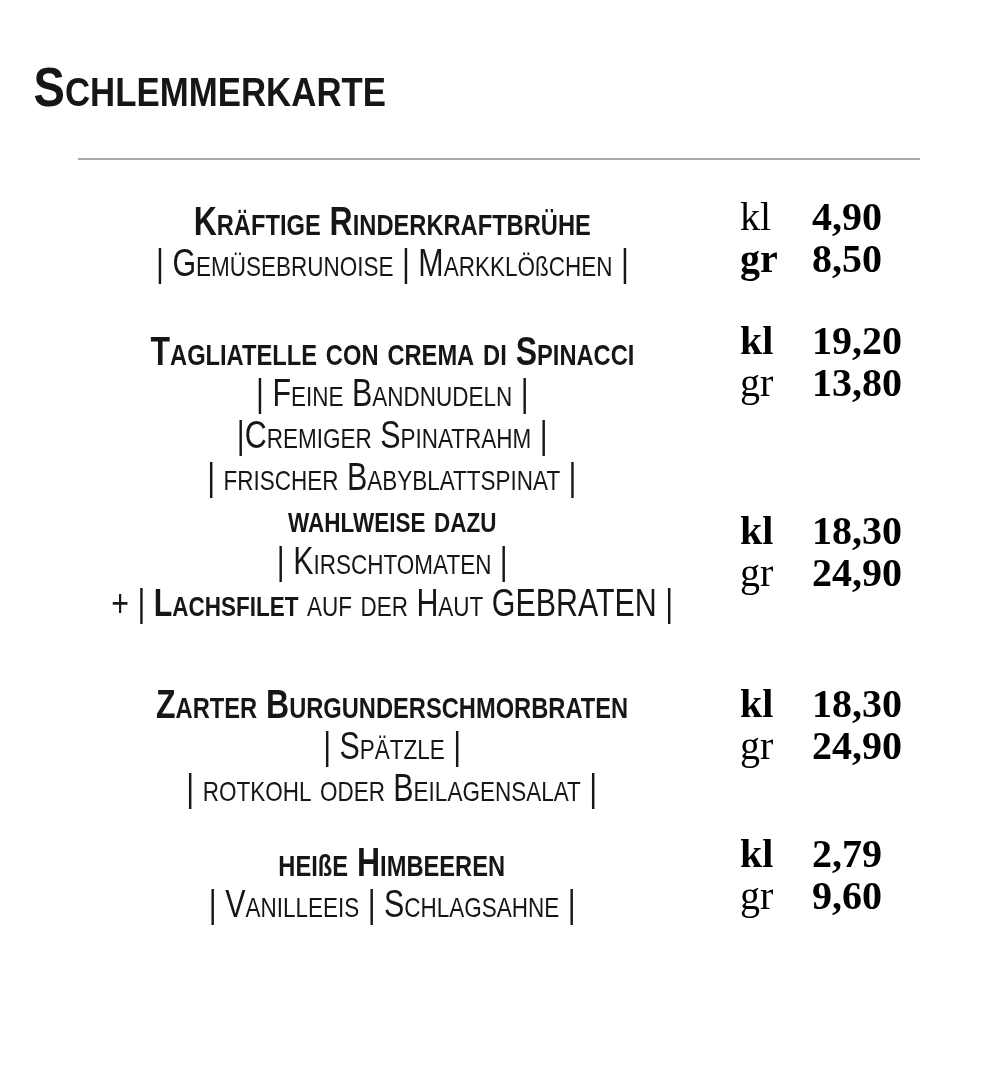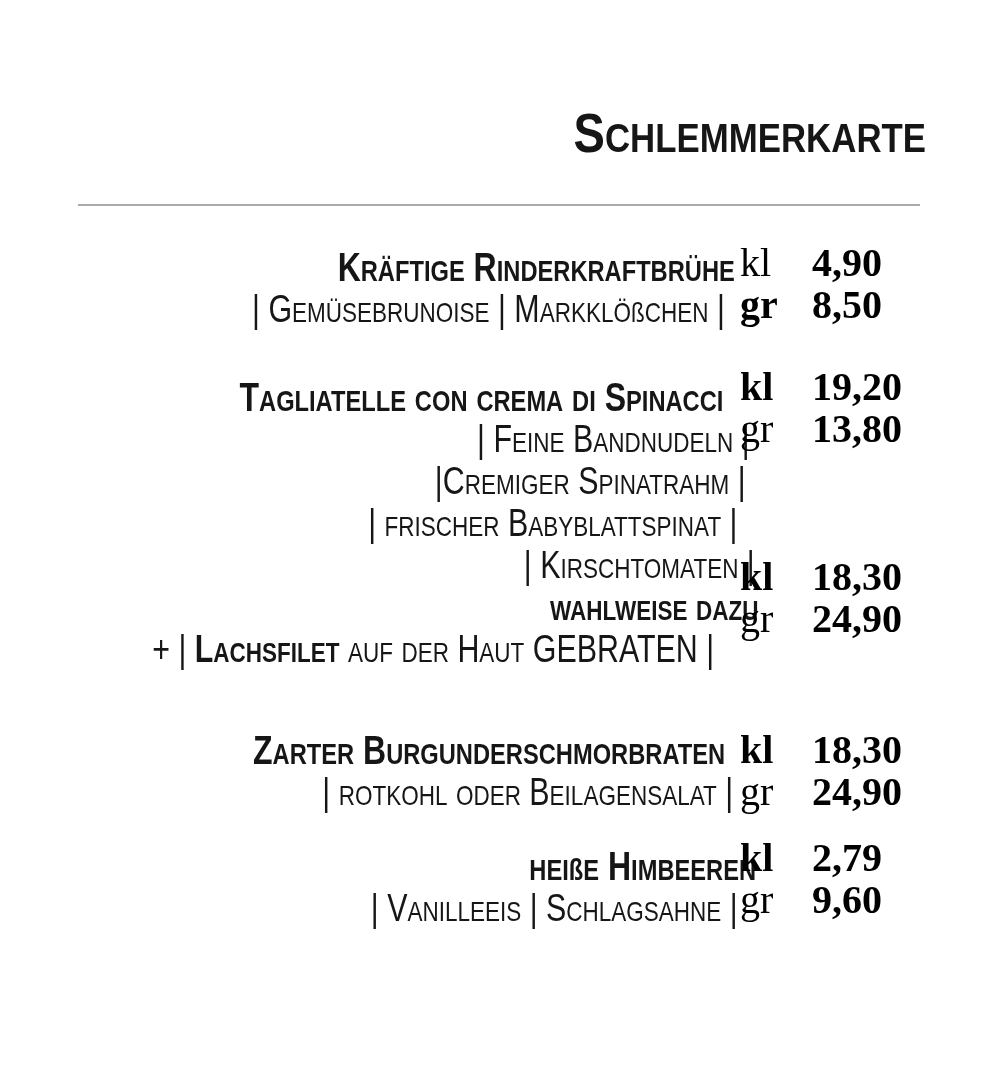--- a/index.html
+++ b/index.html
@@ -6,21 +6,21 @@
   body {
     width: 997px; height: 1066px;
     background: #ffffff;
     font-family: "Liberation Sans", sans-serif;
     color: #161616;
     overflow: hidden;
   }
   .page { position: relative; width: 997px; height: 1066px; }
 
   
-  .header { padding-top: 104px; width: 960px; text-align: right; }
+  .header { padding-top: 58px; width: 960px; text-align: left; }
   .title-line { line-height: 58px; }
   .title { font-size: 56px; font-weight: bold; }
   .date-line { margin-top: 44px; line-height: 62px; }
   .date { font-size: 60px; font-weight: bold; }
 
   
   .cond  { display: inline-block; transform: scaleX(0.80); transform-origin: 50% 50%; white-space: nowrap; }
   .cond-h{ display: inline-block; transform: scaleX(0.84); transform-origin: 50% 50%; white-space: nowrap; }
   
   .sc { font-size: 0.74em; }
@@ -29,21 +29,21 @@
     border: none; height: 2px; background: #a9a9a9;
     margin: 28px 0 0 78px; width: 842px;
   }
 
   
   .content { margin-top: 40px; }
   .item { position: relative; }
   .item-1 { margin-bottom: 46px; }
   .item-2 { margin-bottom: 59px; }
   .item-3 { margin-bottom: 32px; }
-  .text-col { width: 784px; text-align: right; }
+  .text-col { width: 784px; text-align: center; }
   .line { height: 42px; line-height: 42px; font-size: 38px; }
   .line.name { font-size: 40px; font-weight: bold; }
   .b { font-weight: bold; }
 
   
   .price-group { position: absolute; left: 740px; color: #000000; }
   .price-row { display: flex; line-height: 42px; font-family: "Liberation Serif", serif; font-size: 40px; }
   .unit { width: 72px; font-weight: normal; }
   .unit.b { font-weight: bold; }
   .value { font-weight: bold; }
@@ -77,22 +77,22 @@
         </div>
       </div>
     </section>
 
     <section class="item item-2">
       <div class="text-col">
         <div class="line name"><span class="cond">T<span class="sc">A</span><span class="sc">G</span><span class="sc">L</span><span class="sc">I</span><span class="sc">A</span><span class="sc">T</span><span class="sc">E</span><span class="sc">L</span><span class="sc">L</span><span class="sc">E</span> <span class="sc">C</span><span class="sc">O</span><span class="sc">N</span> <span class="sc">C</span><span class="sc">R</span><span class="sc">E</span><span class="sc">M</span><span class="sc">A</span> <span class="sc">D</span><span class="sc">I</span> S<span class="sc">P</span><span class="sc">I</span><span class="sc">N</span><span class="sc">A</span><span class="sc">C</span><span class="sc">C</span><span class="sc">I</span></span></div>
         <div class="line"><span class="cond">| F<span class="sc">E</span><span class="sc">I</span><span class="sc">N</span><span class="sc">E</span> B<span class="sc">A</span><span class="sc">N</span><span class="sc">D</span><span class="sc">N</span><span class="sc">U</span><span class="sc">D</span><span class="sc">E</span><span class="sc">L</span><span class="sc">N</span> |</span></div>
         <div class="line"><span class="cond">|C<span class="sc">R</span><span class="sc">E</span><span class="sc">M</span><span class="sc">I</span><span class="sc">G</span><span class="sc">E</span><span class="sc">R</span> S<span class="sc">P</span><span class="sc">I</span><span class="sc">N</span><span class="sc">A</span><span class="sc">T</span><span class="sc">R</span><span class="sc">A</span><span class="sc">H</span><span class="sc">M</span> |</span></div>
         <div class="line"><span class="cond">| <span class="sc">F</span><span class="sc">R</span><span class="sc">I</span><span class="sc">S</span><span class="sc">C</span><span class="sc">H</span><span class="sc">E</span><span class="sc">R</span> B<span class="sc">A</span><span class="sc">B</span><span class="sc">Y</span><span class="sc">B</span><span class="sc">L</span><span class="sc">A</span><span class="sc">T</span><span class="sc">T</span><span class="sc">S</span><span class="sc">P</span><span class="sc">I</span><span class="sc">N</span><span class="sc">A</span><span class="sc">T</span> |</span></div>
+        <div class="line"><span class="cond b"><span class="sc">W</span><span class="sc">A</span><span class="sc">H</span><span class="sc">L</span><span class="sc">W</span><span class="sc">E</span><span class="sc">I</span><span class="sc">S</span><span class="sc">E</span> <span class="sc">D</span><span class="sc">A</span><span class="sc">Z</span><span class="sc">U</span></span></div>
         <div class="line"><span class="cond">| K<span class="sc">I</span><span class="sc">R</span><span class="sc">S</span><span class="sc">C</span><span class="sc">H</span><span class="sc">T</span><span class="sc">O</span><span class="sc">M</span><span class="sc">A</span><span class="sc">T</span><span class="sc">E</span><span class="sc">N</span> |</span></div>
-        <div class="line"><span class="cond b"><span class="sc">W</span><span class="sc">A</span><span class="sc">H</span><span class="sc">L</span><span class="sc">W</span><span class="sc">E</span><span class="sc">I</span><span class="sc">S</span><span class="sc">E</span> <span class="sc">D</span><span class="sc">A</span><span class="sc">Z</span><span class="sc">U</span></span></div>
         <div class="line"><span class="cond"><span>+ | </span><span class="b">L<span class="sc">A</span><span class="sc">C</span><span class="sc">H</span><span class="sc">S</span><span class="sc">F</span><span class="sc">I</span><span class="sc">L</span><span class="sc">E</span><span class="sc">T</span></span><span> <span class="sc">A</span><span class="sc">U</span><span class="sc">F</span> <span class="sc">D</span><span class="sc">E</span><span class="sc">R</span> H<span class="sc">A</span><span class="sc">U</span><span class="sc">T</span> GEBRATEN |</span></span></div>
       </div>
       <div class="price-group" style="top:-10px">
         <div class="price-row">
           <span class="unit b">kl</span>
           <span class="value">19,20</span>
         </div>
         <div class="price-row">
           <span class="unit">gr</span>
           <span class="value">13,80</span>
@@ -106,20 +106,21 @@
         <div class="price-row">
           <span class="unit">gr</span>
           <span class="value">24,90</span>
         </div>
       </div>
     </section>
 
     <section class="item item-3">
       <div class="text-col">
         <div class="line name"><span class="cond">Z<span class="sc">A</span><span class="sc">R</span><span class="sc">T</span><span class="sc">E</span><span class="sc">R</span> B<span class="sc">U</span><span class="sc">R</span><span class="sc">G</span><span class="sc">U</span><span class="sc">N</span><span class="sc">D</span><span class="sc">E</span><span class="sc">R</span><span class="sc">S</span><span class="sc">C</span><span class="sc">H</span><span class="sc">M</span><span class="sc">O</span><span class="sc">R</span><span class="sc">B</span><span class="sc">R</span><span class="sc">A</span><span class="sc">T</span><span class="sc">E</span><span class="sc">N</span></span></div>
+        <div class="line"><span class="cond">| S<span class="sc">P</span><span class="sc">Ä</span><span class="sc">T</span><span class="sc">Z</span><span class="sc">L</span><span class="sc">E</span> |</span></div>
         <div class="line"><span class="cond">| <span class="sc">R</span><span class="sc">O</span><span class="sc">T</span><span class="sc">K</span><span class="sc">O</span><span class="sc">H</span><span class="sc">L</span> <span class="sc">O</span><span class="sc">D</span><span class="sc">E</span><span class="sc">R</span> B<span class="sc">E</span><span class="sc">I</span><span class="sc">L</span><span class="sc">A</span><span class="sc">G</span><span class="sc">E</span><span class="sc">N</span><span class="sc">S</span><span class="sc">A</span><span class="sc">L</span><span class="sc">A</span><span class="sc">T</span> |</span></div>
       </div>
       <div class="price-group" style="top:0px">
         <div class="price-row">
           <span class="unit b">kl</span>
           <span class="value">18,30</span>
         </div>
         <div class="price-row">
           <span class="unit">gr</span>
           <span class="value">24,90</span>

